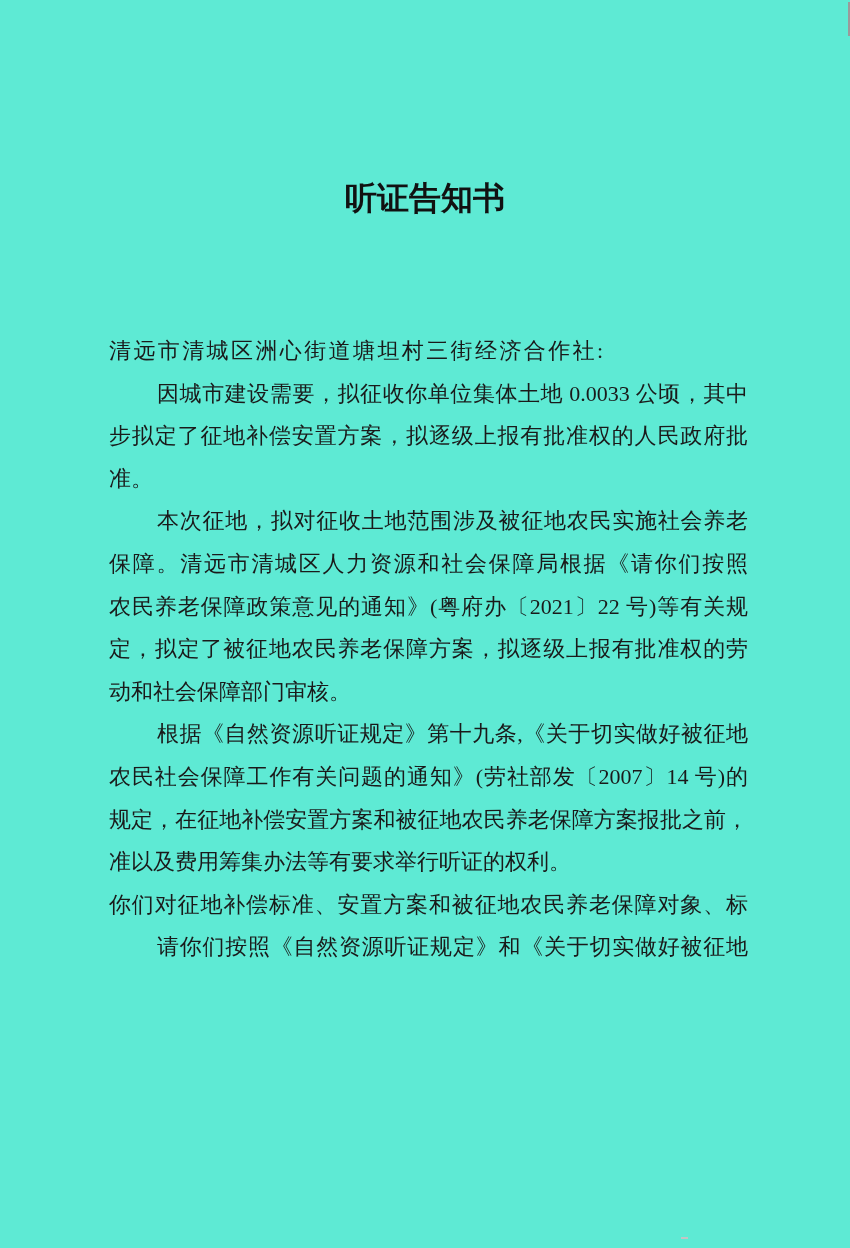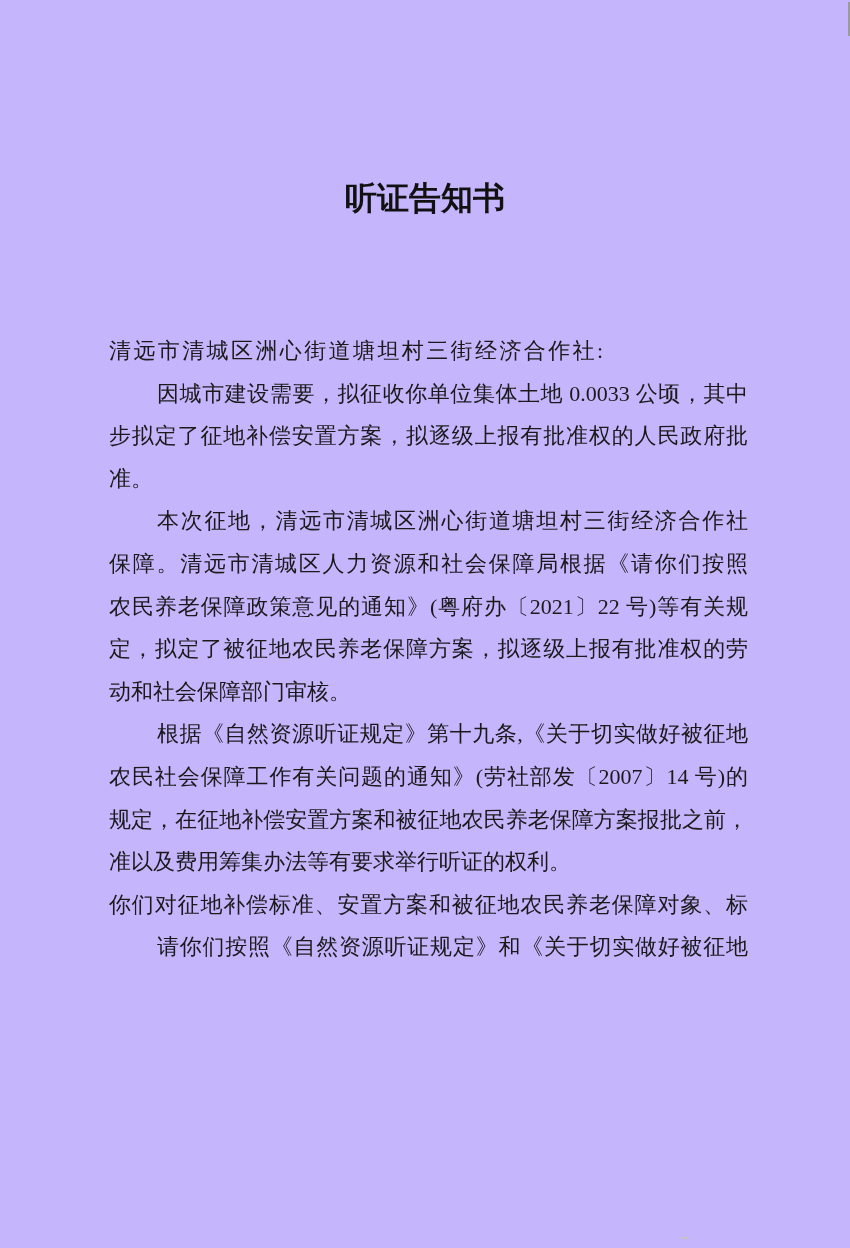--- a/index.html
+++ b/index.html
@@ -4,21 +4,21 @@
 <style>
   html, body {
     margin: 0;
     padding: 0;
     background: #ffffff;
   }
   .page {
     position: relative;
     width: 850px;
     height: 1248px;
-    background: #c4b5fd;
+    background: #5eead4;
     overflow: hidden;
     color: #1a1a1a;
   }
   .doc-title {
     position: absolute;
     top: 178px;
     left: 0;
     width: 100%;
     margin: 0;
     text-align: center;
@@ -89,21 +89,21 @@
 <div class="page">
 
   <h1 class="doc-title">听证告知书</h1>
 
 
   <div class="doc-body">
     <div class="line end addressee">清远市清城区洲心街道塘坦村三街经济合作社:</div>
     <div class="line indent">因城市建设需要，拟征收你单位集体土地 0.0033 公顷，其中</div>
     <div class="line">步拟定了征地补偿安置方案，拟逐级上报有批准权的人民政府批</div>
     <div class="line end">准。</div>
-    <div class="line indent">本次征地，清远市清城区洲心街道塘坦村三街经济合作社</div>
+    <div class="line indent">本次征地，拟对征收土地范围涉及被征地农民实施社会养老</div>
     <div class="line">保障。清远市清城区人力资源和社会保障局根据《请你们按照</div>
     <div class="line">农民养老保障政策意见的通知》(粤府办〔2021〕22 号)等有关规</div>
     <div class="line">定，拟定了被征地农民养老保障方案，拟逐级上报有批准权的劳</div>
     <div class="line end">动和社会保障部门审核。</div>
     <div class="line indent">根据《自然资源听证规定》第十九条,《关于切实做好被征地</div>
     <div class="line">农民社会保障工作有关问题的通知》(劳社部发〔2007〕14 号)的</div>
     <div class="line">规定，在征地补偿安置方案和被征地农民养老保障方案报批之前，</div>
     <div class="line end">准以及费用筹集办法等有要求举行听证的权利。</div>
     <div class="line">你们对征地补偿标准、安置方案和被征地农民养老保障对象、标</div>
     <div class="line indent">请你们按照《自然资源听证规定》和《关于切实做好被征地</div>

